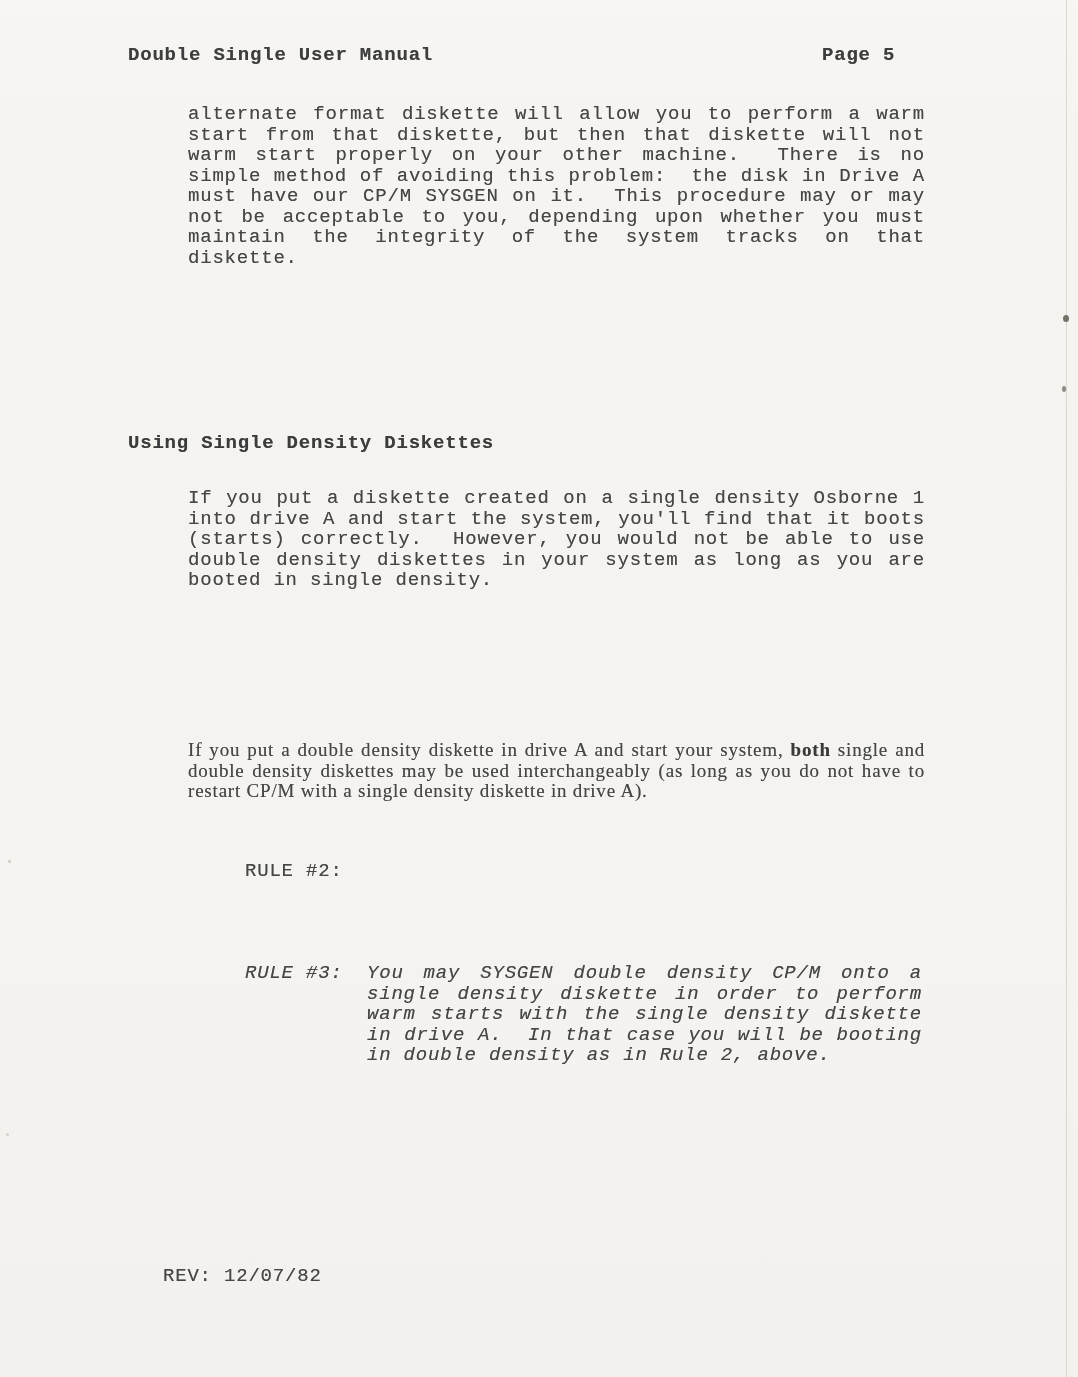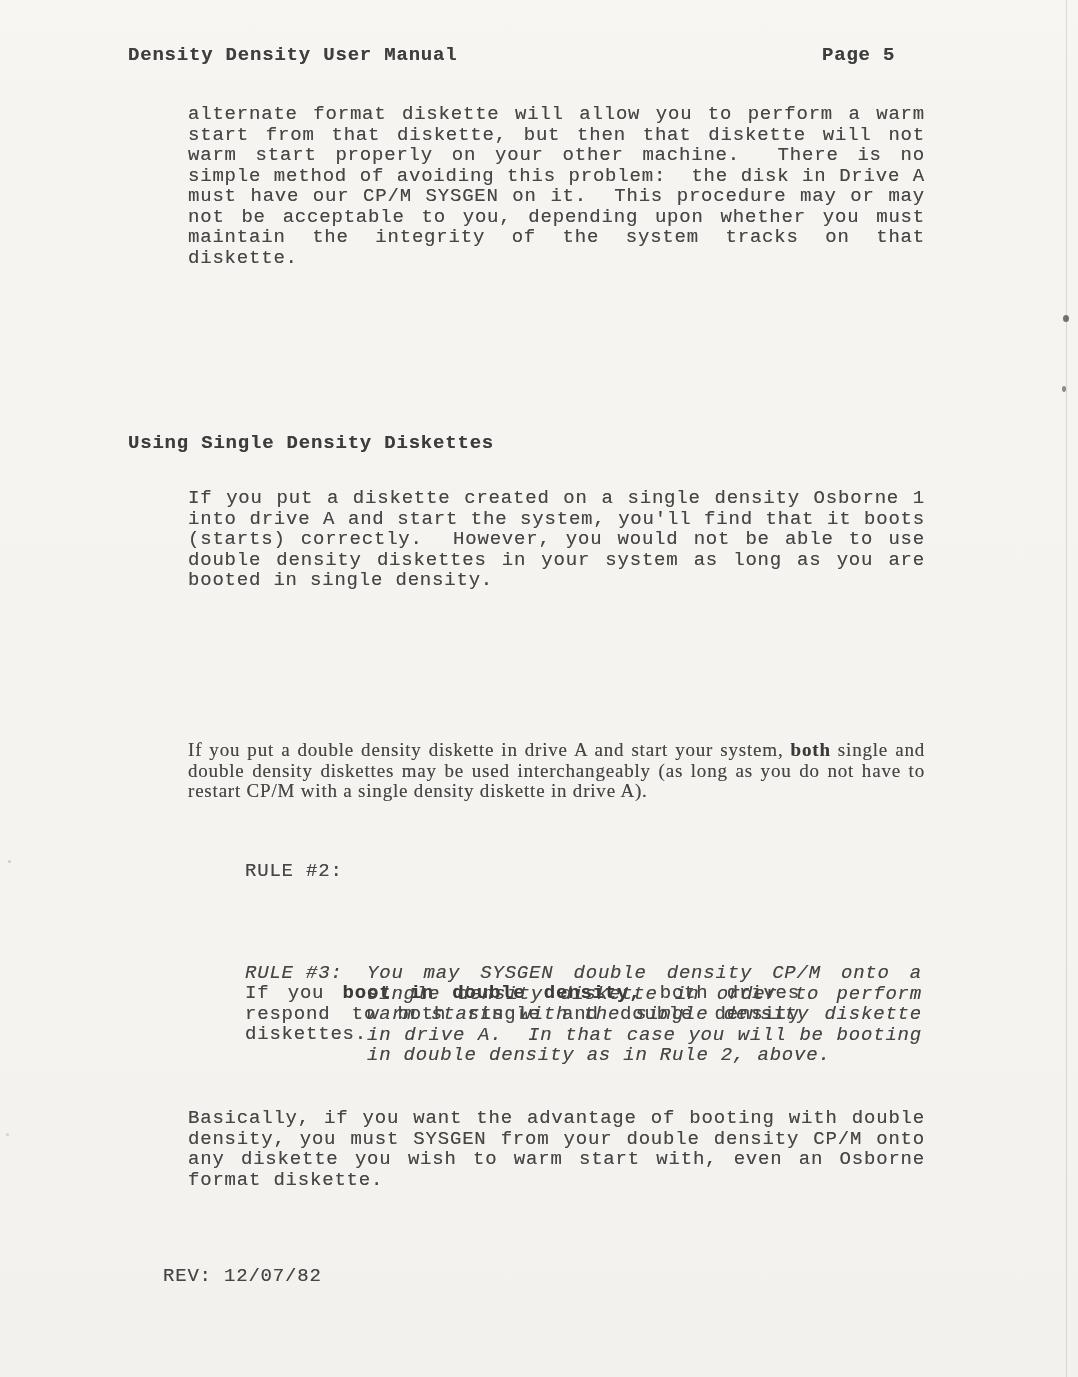--- a/index.html
+++ b/index.html
@@ -25,21 +25,21 @@
   .p2 { top: 291px; }
   .p3 { top: 488px; }
   .p4 { top: 740px; font-family: Liberation Serif, serif; }
   .p5 { top: 1108px; }
   .section-heading {
     position: absolute; left: 128px; top: 433px;
     font-weight: bold; color: #3c3c3c; margin: 0;
   }
   .rule { position: absolute; left: 245px; display: flex; }
   .rule1 { top: 616px; }
-  .rule2 { top: 861px; flex-direction: column; }
+  .rule2 { top: 861px; }
   .rule3 { top: 963px; font-style: italic; }
   .rule-label { flex: 0 0 122px; width: 122px; }
   .rule-body  { width: 555px; text-align: justify; }
   b { font-weight: bold; color: #3a3a3a; }
   .rev { position: absolute; left: 163px; top: 1266px; margin: 0; }
   
   .scan-line {
     position: absolute; left: 1066px; top: 0; width: 1px; height: 1377px;
     background: rgba(150, 144, 135, 0.28);
   }
@@ -47,46 +47,44 @@
   .speck-a { left: 1063px; top: 315px; width: 6px; height: 7px; opacity: 0.8; }
   .speck-b { left: 1062px; top: 386px; width: 4px; height: 6px; opacity: 0.65; }
   .speck-c { left: 8px;  top: 860px;  width: 3px; height: 3px; opacity: 0.25; }
   .speck-d { left: 6px;  top: 1133px; width: 3px; height: 3px; opacity: 0.2; }
 </style>
 </head>
 <body>
 
 <div class="page">
 
-  <div class="hdr-title">Density Density User Manual</div>
+  <div class="hdr-title">Double Single User Manual</div>
   <div class="hdr-page">Page 5</div>
 
   <p class="para p1">alternate format diskette will allow you to perform a warm start from that diskette, but then that diskette will not warm start properly on your other machine.&nbsp; There is no simple method of avoiding this problem:&nbsp; the disk in Drive A must have our CP/M SYSGEN on it.&nbsp; This procedure may or may not be acceptable to you, depending upon whether you must maintain the integrity of the system tracks on that diskette.</p>
 
 
   <h2 class="section-heading" style="font-size:19px;">Using Single Density Diskettes</h2>
 
   <p class="para p3">If you put a diskette created on a single density Osborne 1 into drive A and start the system, you'll find that it boots (starts) correctly.&nbsp; However, you would not be able to use double density diskettes in your system as long as you are booted in single density.</p>
 
   <div class="rule rule1">
   </div>
 
   <p class="para p4"><span>If you put a double density diskette in drive A and start your system, </span><b>both</b><span> single and double density diskettes may be used interchangeably (as long as you do not have to restart CP/M with a single density diskette in drive A).</span></p>
 
   <div class="rule rule2">
     <div class="rule-label">RULE #2:</div>
-    <div class="rule-body"><span>If you </span><b>boot in double density,</b><span> both drives respond to both single and double density diskettes.</span></div>
   </div>
 
   <div class="rule rule3">
     <div class="rule-label">RULE #3:</div>
     <div class="rule-body"><span>You may SYSGEN double density CP/M onto a single density diskette in order to perform warm starts with the single density diskette in drive A.&nbsp; In that case you will be booting in double density as in Rule 2, above.</span><b></b><span></span></div>
   </div>
 
-  <p class="para p5">Basically, if you want the advantage of booting with double density, you must SYSGEN from your double density CP/M onto any diskette you wish to warm start with, even an Osborne format diskette.</p>
 
   <p class="rev">REV: 12/07/82</p>
 
   <div class="scan-line"></div>
   <div class="speck speck-a"></div>
   <div class="speck speck-b"></div>
   <div class="speck speck-c"></div>
   <div class="speck speck-d"></div>
 
 </div>

